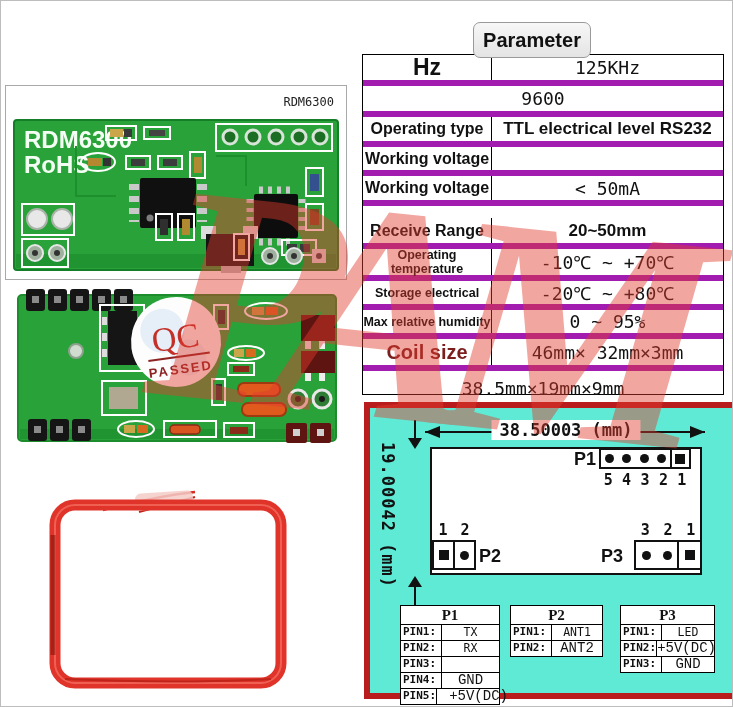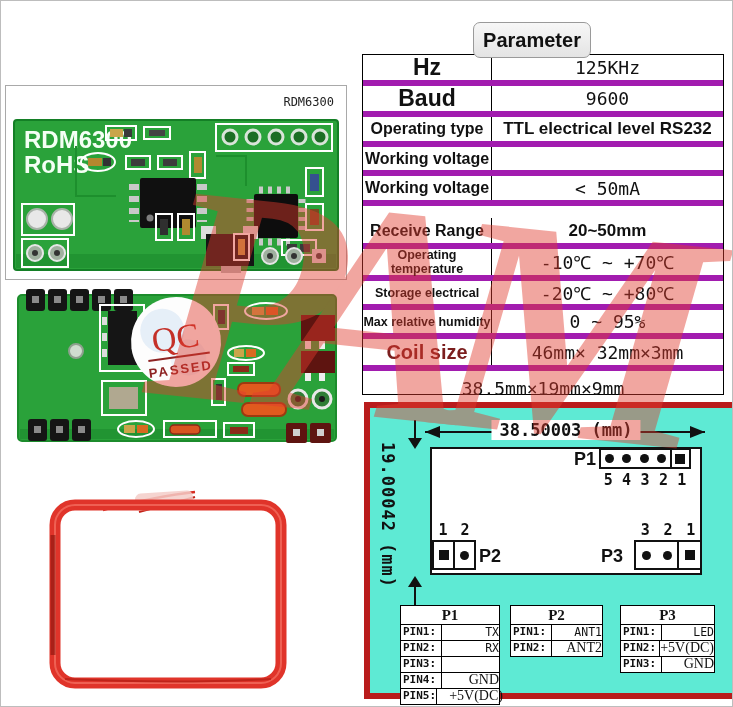--- a/index.html
+++ b/index.html
@@ -71,22 +71,22 @@
   
   .pin-table{position:absolute;border:1px solid #000;background:#fff;box-sizing:border-box;}
   .ptb1{left:30px;top:197px;width:100px;}
   .ptb2{left:140px;top:197px;width:93px;}
   .ptb3{left:250px;top:197px;width:95px;}
   .pt-title{height:18px;line-height:18px;text-align:center;font-family:"Liberation Serif",serif;
             font-weight:bold;font-size:15px;border-bottom:1px solid #000;}
   .pt-row{display:flex;height:15px;line-height:15px;border-bottom:1px solid #000;}
   .pt-pin{width:38px;border-right:1px solid #000;font:bold 11px "DejaVu Sans Mono",monospace;
           padding-left:2px;box-sizing:content-box;}
-  .pt-val{flex:1;text-align:right;font:11.5px "DejaVu Sans Mono",monospace;}
-  .pt-val.serif{font-family:Liberation Serif, serif;font-size:14px;line-height:14px;}
+  .pt-val{flex:1;text-align:center;font:11.5px "DejaVu Sans Mono",monospace;}
+  .pt-val.serif{font-family:Liberation Mono, monospace;font-size:14px;line-height:14px;}
 
   
   .watermark{left:150px;top:165px;font-family:"Liberation Serif",serif;font-style:italic;font-weight:bold;
              font-size:310px;line-height:1;color:#e23b2e;opacity:0.45;letter-spacing:-42px;
              transform:rotate(6deg);z-index:60;pointer-events:none;white-space:nowrap;}
   .watermark .reg{font-size:60px;letter-spacing:0;vertical-align:180px;margin-left:48px;font-style:normal;}
 </style>
 </head>
 <body>
 
@@ -297,21 +297,20 @@
   <div class="abs param-tab">
     <span>Parameter</span>
   </div>
 
   <div class="abs param-table" id="param-table">
       <div class="prow" style="height: 31px;">
         <div class="plabel lab-xl">Hz</div>
         <div class="pvalue val-mono">125KHz</div>
       </div>
       <div class="prow" style="height: 31px;">
-        <div class="plabel lab-xl">Baud</div>
         <div class="pvalue val-mono">9600</div>
       </div>
       <div class="prow" style="height: 30px;">
         <div class="plabel lab-md">Operating type</div>
         <div class="pvalue val-bold">TTL electrical level RS232</div>
       </div>
       <div class="prow" style="height: 29px;">
         <div class="plabel lab-md">Working voltage</div>
       </div>
       <div class="prow" style="height: 30px;">

